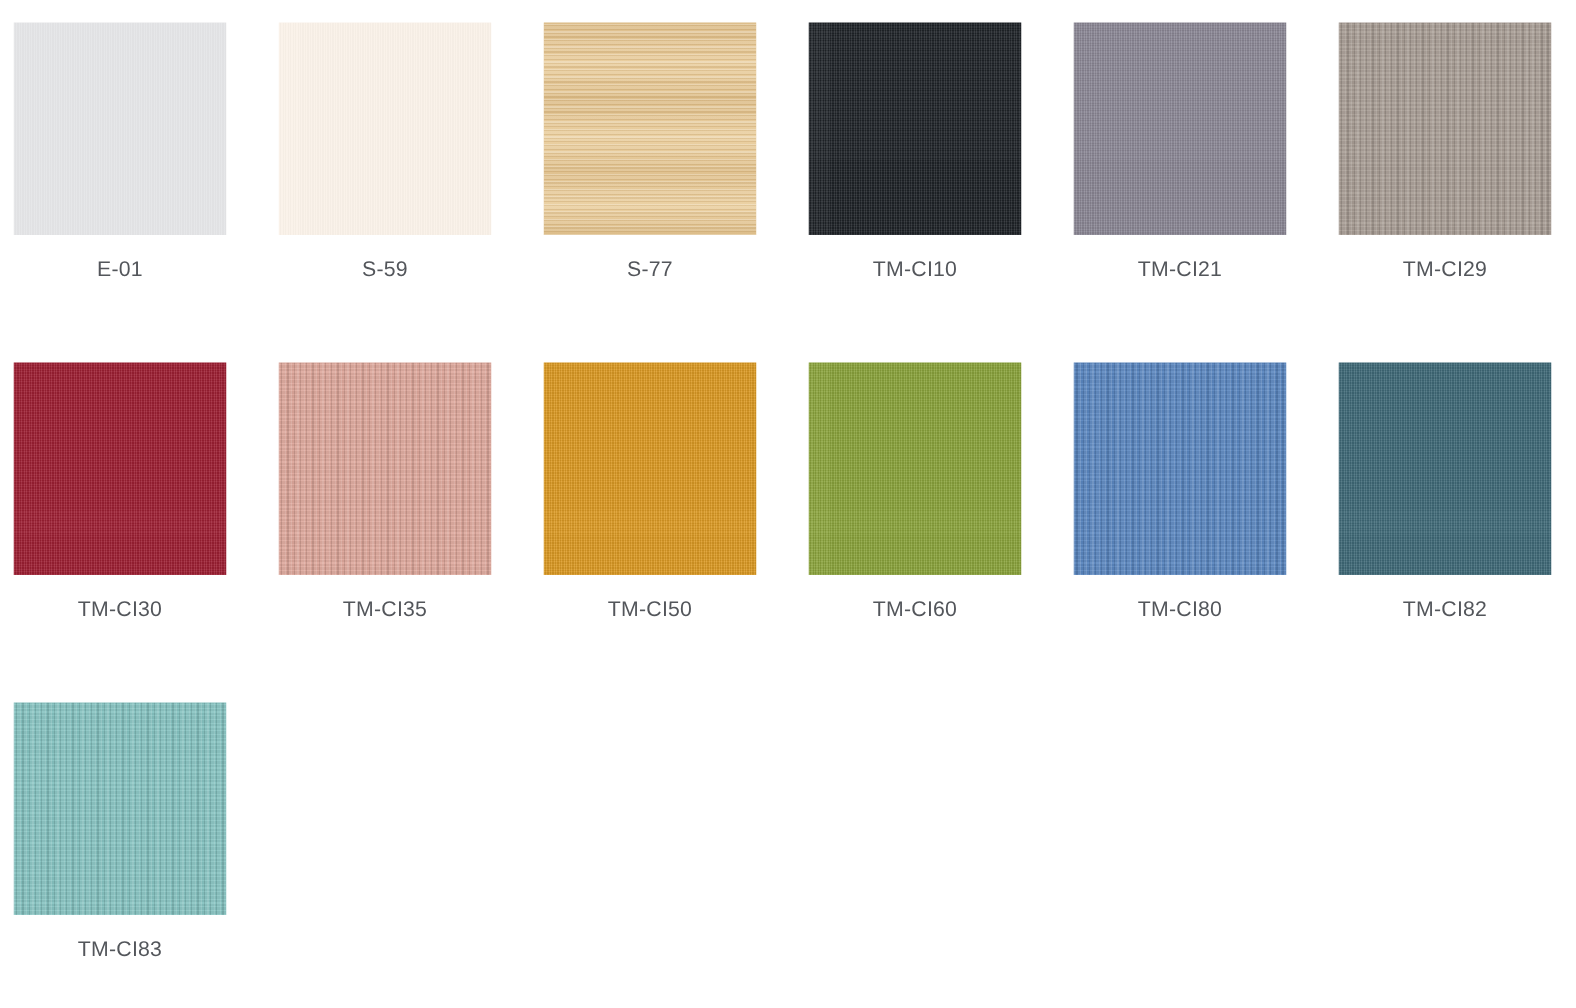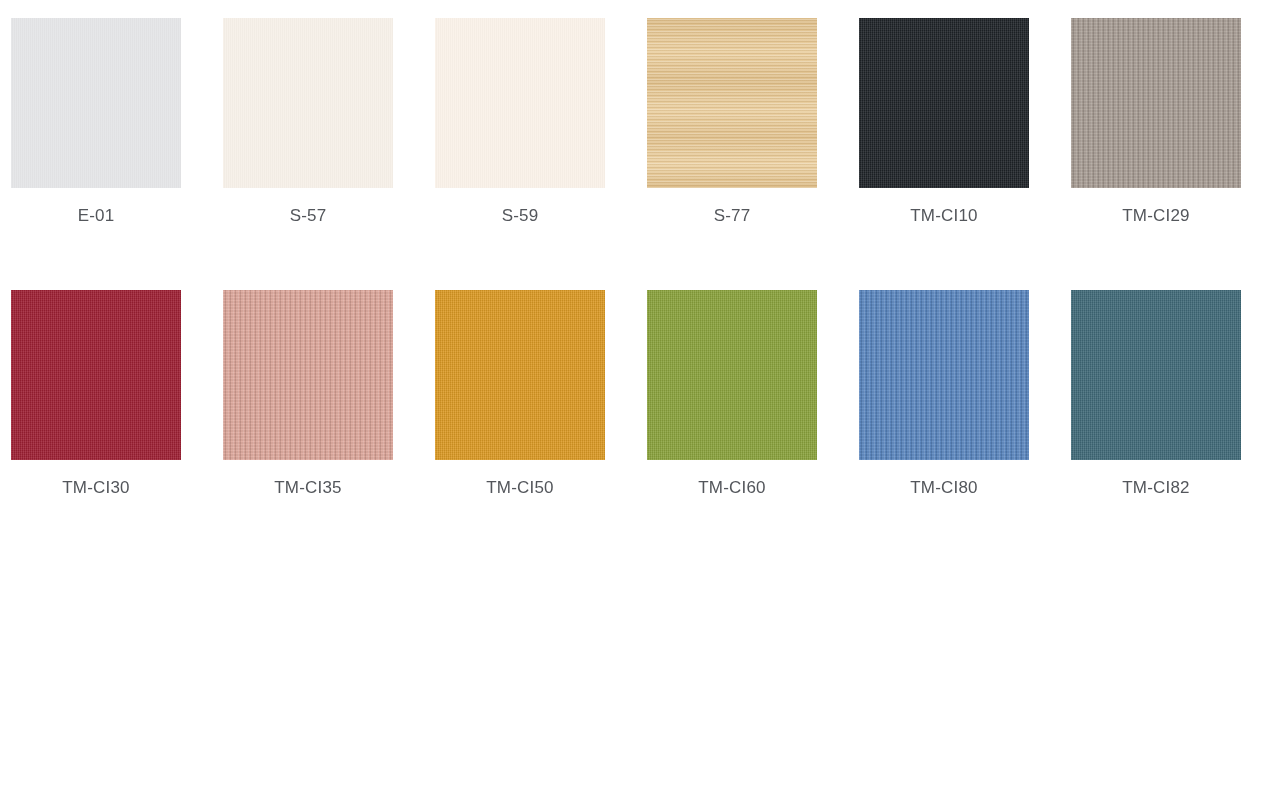--- a/index.html
+++ b/index.html
@@ -162,36 +162,36 @@
 </style>
 </head>
 <body style="background: rgb(255, 255, 255);">
 
 <div id="swatch-grid" style="color: rgb(83, 86, 91);">
     <div class="swatch-cell">
       <div class="swatch-chip tex-flat" style="background-color: rgb(229, 230, 232);"></div>
       <div class="swatch-label">E-01</div>
     </div>
     <div class="swatch-cell">
-      <div class="swatch-chip tex-flat" style="background-color: rgb(247, 241, 233);"></div>
-      <div class="swatch-label">S-57</div>
-    </div>
-    <div class="swatch-cell">
       <div class="swatch-chip tex-flat" style="background-color: rgb(250, 242, 233);"></div>
       <div class="swatch-label">S-59</div>
     </div>
     <div class="swatch-cell">
       <div class="swatch-chip tex-wood" style="background-color: rgb(232, 203, 154);"></div>
       <div class="swatch-label">S-77</div>
     </div>
     <div class="swatch-cell">
       <div class="swatch-chip tex-fabric" style="background-color: rgb(30, 34, 39);"></div>
       <div class="swatch-label">TM-CI10</div>
     </div>
     <div class="swatch-cell">
+      <div class="swatch-chip tex-fabric" style="background-color: rgb(139, 135, 149);"></div>
+      <div class="swatch-label">TM-CI21</div>
+    </div>
+    <div class="swatch-cell">
       <div class="swatch-chip tex-linen" style="background-color: rgb(167, 156, 147);"></div>
       <div class="swatch-label">TM-CI29</div>
     </div>
     <div class="swatch-cell">
       <div class="swatch-chip tex-fabric" style="background-color: rgb(158, 31, 51);"></div>
       <div class="swatch-label">TM-CI30</div>
     </div>
     <div class="swatch-cell">
       <div class="swatch-chip tex-linen" style="background-color: rgb(221, 167, 155);"></div>
       <div class="swatch-label">TM-CI35</div>
@@ -205,13 +205,17 @@
       <div class="swatch-label">TM-CI60</div>
     </div>
     <div class="swatch-cell">
       <div class="swatch-chip tex-linen" style="background-color: rgb(90, 134, 191);"></div>
       <div class="swatch-label">TM-CI80</div>
     </div>
     <div class="swatch-cell">
       <div class="swatch-chip tex-fabric" style="background-color: rgb(63, 106, 120);"></div>
       <div class="swatch-label">TM-CI82</div>
     </div>
+    <div class="swatch-cell">
+      <div class="swatch-chip tex-linen" style="background-color: rgb(134, 195, 193);"></div>
+      <div class="swatch-label">TM-CI83</div>
+    </div>
   </div>
 
 </body></html>

